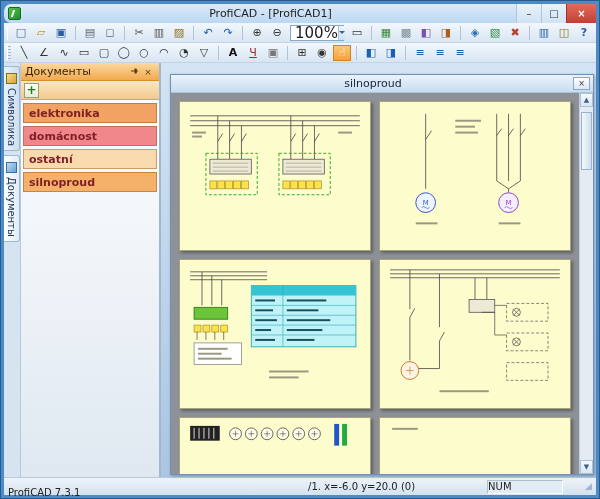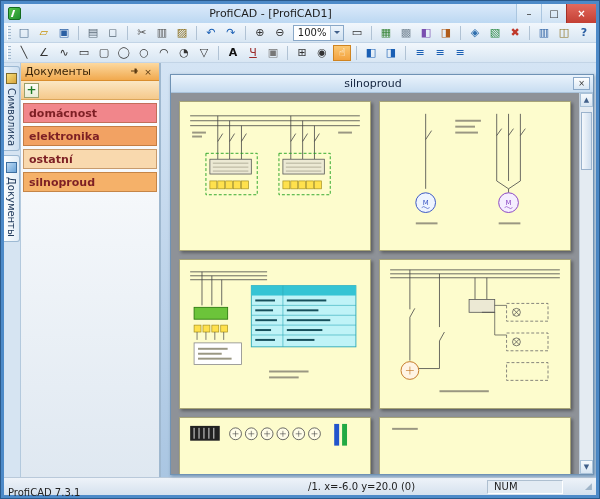--- a/index.html
+++ b/index.html
@@ -2,21 +2,21 @@
 <html><head>
 <meta charset="utf-8">
 <style>
   html,body{margin:0;padding:0;background:#6b6b6b;}
   *{box-sizing:border-box;}
   body{font-family:"DejaVu Sans",sans-serif;font-size:11px;color:#1a1a1a;width:600px;height:499px;}
 
   .window{width:600px;height:499px;background:#4d8ac8;border:1px solid #2a5a8c;padding:3px;display:flex;flex-direction:column;}
 
   
-  .titlebar{height:19px;display:flex;align-items:center;background:linear-gradient(#dceafa,#bcd8f2);flex:0 0 auto;}
+  .titlebar{height:19px;display:flex;align-items:center;background:linear-gradient(#dceafa,#bcd8f2);flex:0 0 auto;border-radius:7px;}
   .app-icon{width:13px;height:13px;margin:0 4px;background:linear-gradient(135deg,#57c44a,#1f8f2f);border:1px solid #136b1e;border-radius:2px;position:relative;}
   .app-icon::after{content:"";position:absolute;left:3px;top:2px;width:5px;height:7px;border-left:2px solid #fff;transform:skewX(-18deg);}
   .title-text{flex:1;text-align:center;font-size:11px;color:#1c1c1c;white-space:nowrap;overflow:hidden;}
   .winbtns{display:flex;align-items:stretch;height:100%;}
   .winbtn{width:25px;display:flex;align-items:center;justify-content:center;font-size:10px;color:#333;cursor:default;border-left:1px solid #aac6e0;background:linear-gradient(#eaf3fb,#cfe2f4);}
   .winbtn[data-name="close-button"]{background:linear-gradient(#e36a5e,#c33f34);color:#fff;border-left:1px solid #a33027;width:30px;font-weight:bold;}
 
   
   .menubar{height:18px;background:linear-gradient(#f4f8fc,#dfeaf5);border-bottom:1px solid #c2d4e6;display:flex;align-items:center;padding:0 3px;flex:0 0 auto;}
   .menu-doc-icon{width:12px;height:12px;margin-right:3px;background:linear-gradient(#fdfdfd,#d8e4ee);border:1px solid #8aa8c8;position:relative;}
@@ -24,21 +24,21 @@
   .menu-item{padding:2px 6px;color:#16233f;white-space:nowrap;}
 
   
   .toolbar{height:20px;background:linear-gradient(#f2f7fc,#d8e6f3);border-bottom:1px solid #c2d4e6;display:flex;align-items:center;padding:0 2px;flex:0 0 auto;}
   .grip{width:4px;height:14px;margin:0 3px 0 1px;background:repeating-linear-gradient(#9fb6cc 0 1px,transparent 1px 3px);border-left:1px solid #fff;}
   .tgroup{display:flex;align-items:center;}
   .tbtn{min-width:18px;height:16px;display:flex;align-items:center;justify-content:center;font-size:11px;line-height:1;color:#35506e;border:1px solid transparent;margin:0 1px;cursor:default;}
   .tbtn.sep{min-width:1px;width:1px;height:14px;background:#b0c2d4;border:none;margin:0 4px;pointer-events:none;}
   .tbtn.active{background:linear-gradient(#fbc873,#f3a23e);border:1px solid #cf8420;color:#fff;}
   .zoom-select{width:54px;height:16px;margin:0 3px;background:#fff;border:1px solid #89a8c8;display:flex;align-items:center;}
-  .zoom-val{flex:1;padding-left:4px;font-size:10px;}
+  .zoom-val{flex:1;padding-left:4px;font-size:15px;}
   .dd-arrow{width:13px;height:100%;background:linear-gradient(#eef5fc,#cfe0f0);border-left:1px solid #a7c0d8;display:flex;align-items:center;justify-content:center;}
   .dd-arrow::after{content:"";border:3px solid transparent;border-top-color:#41608a;margin-top:3px;}
 
   
   .main{flex:1;display:flex;min-height:0;}
 
   .tabstrip{width:17px;background:#d6e4f2;border-right:1px solid #b3c9dd;display:flex;flex-direction:column;padding-top:3px;gap:4px;flex:0 0 auto;}
   .vtab{writing-mode:vertical-rl;display:flex;align-items:center;padding:4px 0;font-size:10px;color:#203a5c;background:linear-gradient(90deg,#eaf2fa,#cddff0);border:1px solid #9db9d3;border-left:none;border-radius:0 3px 3px 0;cursor:default;}
   .vtab .tabicon{writing-mode:horizontal-tb;width:11px;height:11px;margin:2px 0 4px 0;border:1px solid #7d6a2c;}
   .tabicon.symbols{background:linear-gradient(135deg,#f4dd7a,#d9a53c);}
@@ -70,21 +70,21 @@
   .scroll-btn{height:14px;flex:0 0 auto;display:flex;align-items:center;justify-content:center;font-size:7px;color:#41608a;background:linear-gradient(#f6fafd,#d7e5f2);border:1px solid #aac2d8;}
   .scroll-track{flex:1;position:relative;}
   .scroll-thumb{position:absolute;left:1px;right:1px;top:5px;height:58px;background:linear-gradient(90deg,#f4f8fc,#cfdeee);border:1px solid #9ab2cc;}
 
   
   .statusbar{height:18px;flex:0 0 auto;background:linear-gradient(#eef3f9,#d5e1ee);border-top:1px solid #b9c9da;display:flex;align-items:center;font-size:10px;padding:0 4px;color:#222;}
   .sb-version{white-space:nowrap;margin-top:12px;}
   .sb-spacer{flex:1;}
   .sb-coords{white-space:nowrap;}
   .sb-gap1{width:72px;}
-  .sb-pane{width:76px;height:14px;border:1px solid #aebfd0;border-right-color:#fff;border-bottom-color:#fff;background:#e3ebf3;display:flex;align-items:center;padding-left:6px;}
+  .sb-pane{width:76px;height:14px;border:1px solid #aebfd0;border-right-color:#fff;border-bottom-color:#fff;background:#e3ebf3;display:flex;align-items:center;}
   .sb-gap2{width:22px;}
   .sb-grip{font-size:9px;color:#9fb4c8;line-height:1;}
 </style>
 </head>
 <body>
 
 <div class="window" data-name="proficad-window">
 
   <div class="titlebar" data-name="title-bar">
     <div class="app-icon" data-name="app-icon"></div>
@@ -196,26 +196,26 @@
               <rect x="4.5" y="1.5" width="2" height="5" fill="#5a3a12"></rect>
             </svg>
         </span>
         <span class="panel-hbtn" data-name="panel-close-icon">×</span>
       </div>
       <div class="panel-toolbar" data-name="documents-panel-toolbar">
         <div class="add-btn" data-name="add-category-button">+</div>
       </div>
       <div class="doc-list" data-name="document-category-list">
 
+          <div class="doc-item" data-name="category-elektronika" style="background: rgb(242, 162, 99);">
+            <span>elektronika</span>
+          </div>
+
           <div class="doc-item" data-name="category-domacnost" style="background: rgb(241, 134, 139);">
             <span>domácnost</span>
-          </div>
-
-          <div class="doc-item" data-name="category-elektronika" style="background: rgb(242, 162, 99);">
-            <span>elektronika</span>
           </div>
 
           <div class="doc-item" data-name="category-ostatni" style="background: rgb(249, 217, 174);">
             <span>ostatní</span>
           </div>
 
           <div class="doc-item" data-name="category-silnoproud" style="background: rgb(245, 177, 105);">
             <span>silnoproud</span>
           </div>
         </div>

